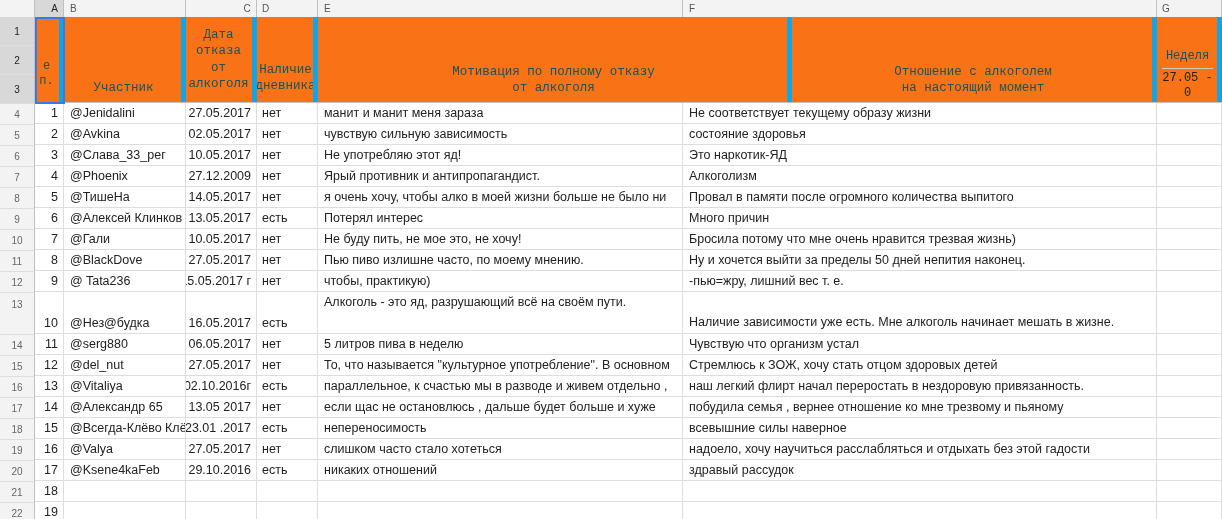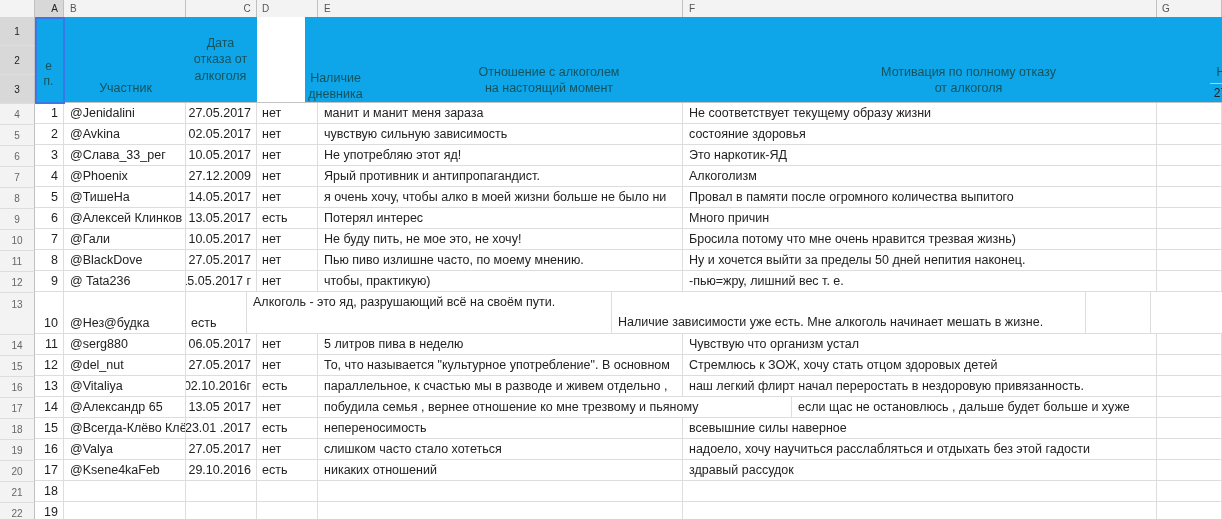--- a/index.html
+++ b/index.html
@@ -82,36 +82,36 @@
   .c-b  { flex-basis: 122px; justify-content: flex-start; padding-left: 6px; }
   .c-c  { flex-basis: 71px;  justify-content: flex-end; padding-right: 5px; }
   .c-d  { flex-basis: 61px;  justify-content: flex-start; padding-left: 5px; }
   .c-e  { flex-basis: 365px; justify-content: flex-start; padding-left: 6px; }
   .c-f  { flex-basis: 474px; justify-content: flex-start; padding-left: 6px; }
   .c-g  { flex-basis: 65px;  justify-content: flex-start; padding-left: 5px; }
 
   
   .hdrband { display: flex; height: 86px; border-bottom: 1px solid #c3c3c3; }
   .hdrband .cell {
-    background: #0ea5e9;
+    background: #f97316;
     color: #13545e;
-    font-family: Liberation Sans, sans-serif;
+    font-family: Liberation Mono, monospace;
     font-size: 12.5px;
     white-space: pre-line;
     text-align: center;
     justify-content: center;
     align-items: flex-end;
     padding-bottom: 6px;
     line-height: 1.3;
-    border-right: 1px solid #0ea5e9;
+    border-right: 5px solid #0ea5e9;
     overflow: hidden;
   }
   .hdrband .cell.c-a { align-items: flex-end; justify-content: center; padding-bottom: 12px; font-size: 12px; }
   .hdrband .cell.c-c { align-items: center; padding-bottom: 0; }
-  .hdrband .cell.c-d { align-items: flex-end; padding-bottom: 0; margin-left: 48px; }
+  .hdrband .cell.c-d { align-items: flex-end; padding-bottom: 8px; }
   .hdrband .cell.c-g { align-items: flex-end; padding-bottom: 0; font-size: 12px; }
 
   .g-inner { width:100%; display:flex; flex-direction:column; align-items:center; }
   .g-inner .g-top { padding-bottom: 3px; margin-top: 32px; }
   .g-inner .g-bot { color:#222; border-top:1px solid #bdd3b2; width:100%; text-align:center; padding-top:2px; }
 
   
   .selbox {
     position: absolute;
     left: 0px; top: 0px;
@@ -177,24 +177,24 @@
       <div class="selbox"></div>
 
       <div class="hdrband">
         <div class="cell c-a">е п.</div>
         <div class="cell c-b">Участник</div>
         <div class="cell c-c">Дата
 отказа от
 алкоголя</div>
         <div class="cell c-d">Наличие
 дневника</div>
+        <div class="cell c-f">Мотивация по полному отказу
+от алкоголя</div>
         <div class="cell c-e">Отношение с алкоголем
 на настоящий момент</div>
-        <div class="cell c-f">Мотивация по полному отказу
-от алкоголя</div>
         <div class="cell c-g">
           <div class="g-inner">
             <div class="g-top">Неделя</div>
             <div class="g-bot">27.05 - 0</div>
           </div>
         </div>
       </div>
 
       <div id="rows-container">
           <div class="row">
@@ -274,20 +274,21 @@
             <div class="cell c-b">@ Tata236</div>
             <div class="cell c-c">15.05.2017 г</div>
             <div class="cell c-d">нет</div>
             <div class="cell c-e">чтобы, практикую)</div>
             <div class="cell c-f">-пью=жру, лишний вес т. е.</div>
             <div class="cell c-g"></div>
           </div>
           <div class="row tall">
             <div class="cell c-a">10</div>
             <div class="cell c-b">@Нез@будка</div>
+            <div class="cell c-c">16.05.2017</div>
             <div class="cell c-d">есть</div>
             <div class="cell c-e">Алкоголь - это яд, разрушающий всё на своём пути.</div>
             <div class="cell c-f">Наличие зависимости уже есть. Мне алкоголь начинает мешать в жизне.</div>
             <div class="cell c-g"></div>
           </div>
           <div class="row">
             <div class="cell c-a">11</div>
             <div class="cell c-b">@serg880</div>
             <div class="cell c-c">06.05.2017</div>
             <div class="cell c-d">нет</div>
@@ -311,22 +312,22 @@
             <div class="cell c-d">есть</div>
             <div class="cell c-e">параллельное, к счастью мы в разводе и живем отдельно ,</div>
             <div class="cell c-f">наш легкий флирт начал переростать в нездоровую привязанность.</div>
             <div class="cell c-g"></div>
           </div>
           <div class="row">
             <div class="cell c-a">14</div>
             <div class="cell c-b">@Александр 65</div>
             <div class="cell c-c">13.05 2017</div>
             <div class="cell c-d">нет</div>
+            <div class="cell c-e">если щас не остановлюсь , дальше будет больше и хуже</div>
             <div class="cell c-f">побудила семья , вернее отношение ко мне трезвому и пьяному</div>
-            <div class="cell c-e">если щас не остановлюсь , дальше будет больше и хуже</div>
             <div class="cell c-g"></div>
           </div>
           <div class="row">
             <div class="cell c-a">15</div>
             <div class="cell c-b">@Всегда-Клёво Клё</div>
             <div class="cell c-c">23.01 .2017</div>
             <div class="cell c-d">есть</div>
             <div class="cell c-e">непереносимость</div>
             <div class="cell c-f">всевышние силы наверное</div>
             <div class="cell c-g"></div>

